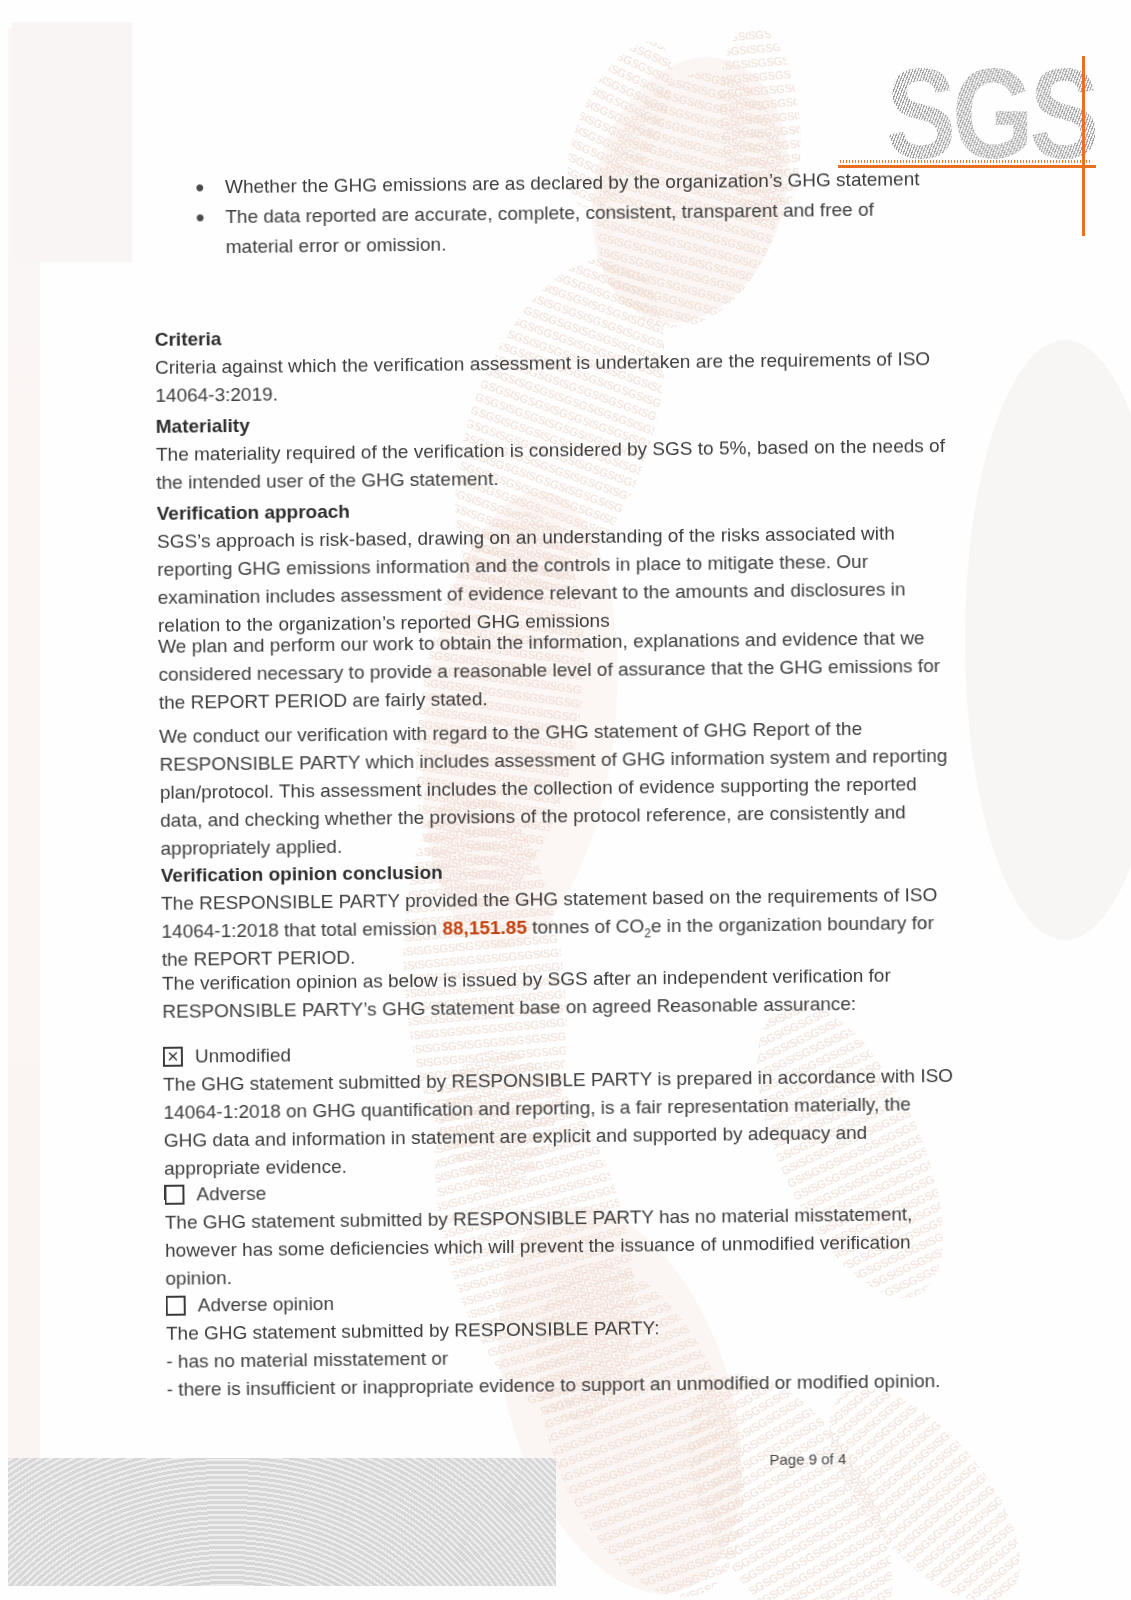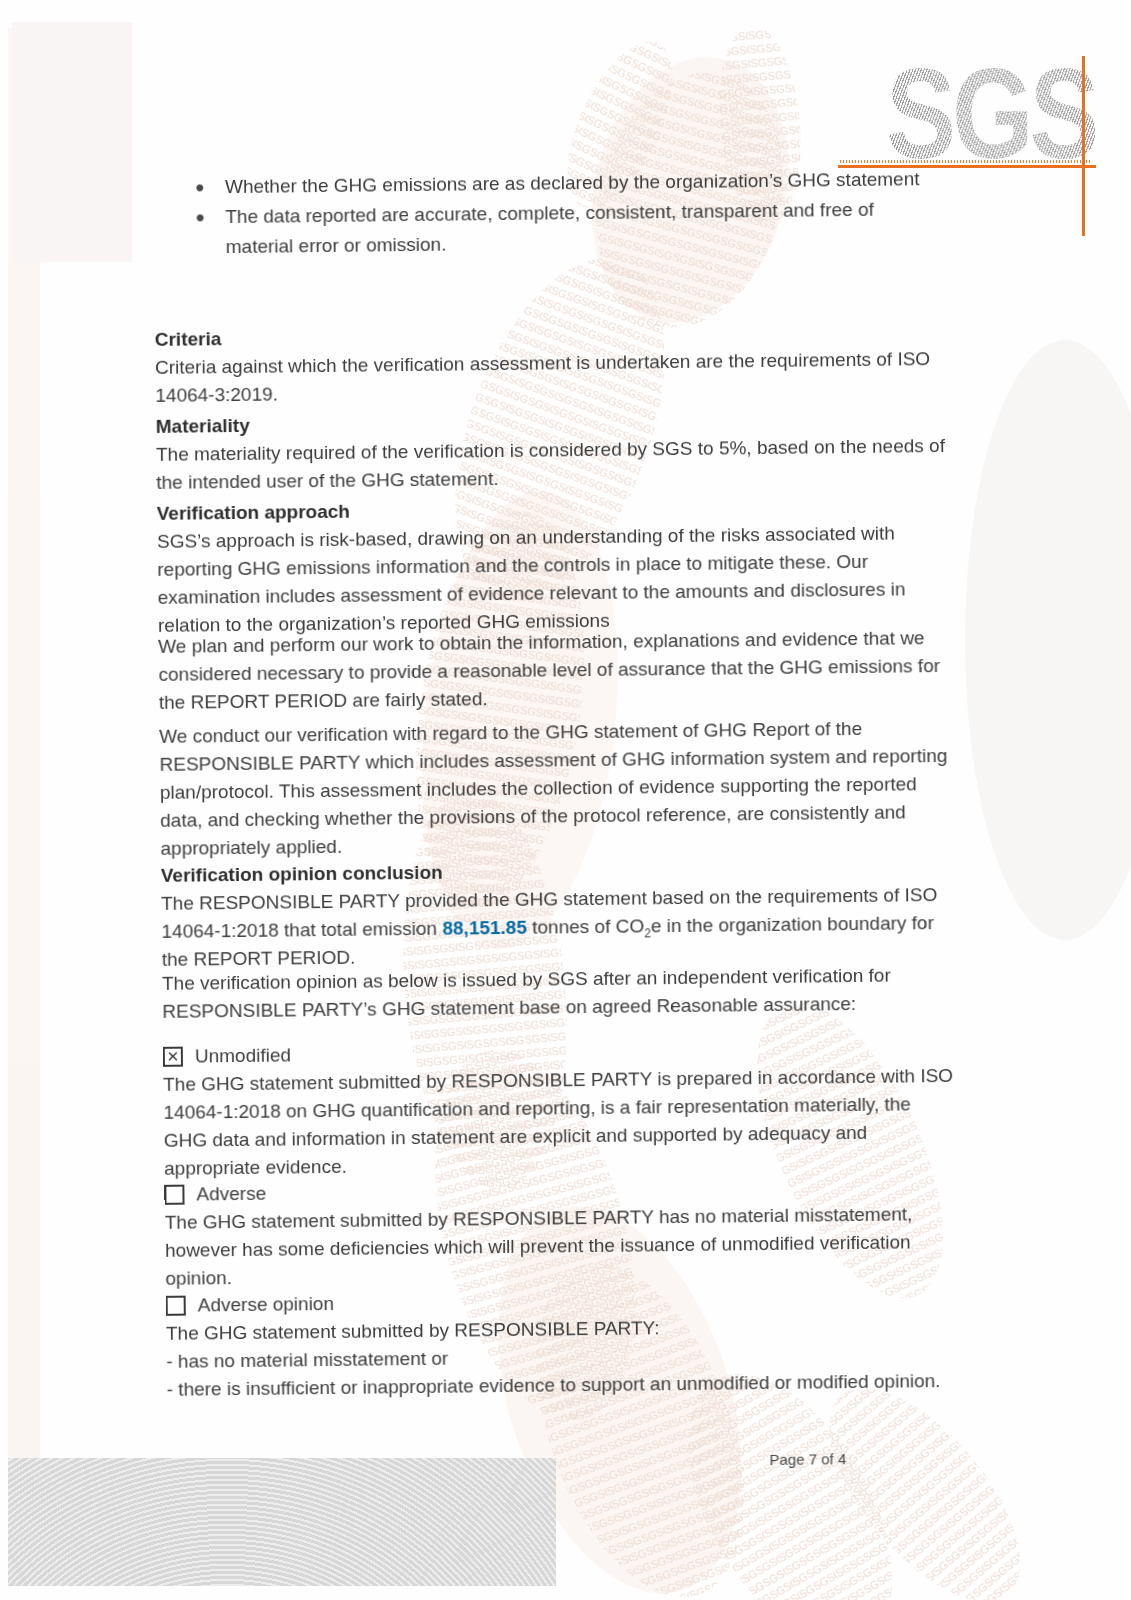--- a/index.html
+++ b/index.html
@@ -36,21 +36,21 @@
   .logo-rule-h { position:absolute; left:838px; top:165px; width:258px; height:3px; background:#e8701e; }
   .logo-rule-v { position:absolute; left:1082px; top:56px; width:3px; height:180px; background:#e8701e; }
 
   
   .content { position:absolute; left:160px; top:0; width:860px; height:1600px;
     transform:rotate(-0.65deg); transform-origin:430px 800px; z-index:2;
     font-size:19px; line-height:28px; }
   .block { position:absolute; left:0; width:860px; }
   .para { margin:0; white-space:pre-line; }
   .heading { margin:0; font-size:19px; line-height:28px; font-weight:bold; color:#2d2d2d; }
-  b { color:#0369a1; }
+  b { color:#c2410c; }
   sub { font-size:12px; line-height:0; }
 
   .bullet-row { display:flex; line-height:30px; }
   .bullet-marker { width:30px; padding-left:42px; flex:none; font-size:16px; color:#4a4a4a; }
   .bullet-text { white-space:pre-line; }
 
   .opt-row { display:flex; align-items:center; gap:12px; height:28px; }
   .checkbox { width:16px; height:16px; flex:none; border:2px solid #3a3a3a;
     display:flex; align-items:center; justify-content:center; background:transparent; }
   .checkbox .mark { font-size:15px; line-height:1; color:#3a3a3a; transform:translateY(-1px); }
@@ -188,15 +188,15 @@
       <span class="checkbox">
           <span class="mark"></span>
         </span>
       <span class="opt-label">Adverse opinion</span>
     </div>
     <p class="para opt-body">The GHG statement submitted by RESPONSIBLE PARTY:
 - has no material misstatement or
 - there is insufficient or inappropriate evidence to support an unmodified or modified opinion.</p>
   </div>
 
-  <div class="footer">Page 7 of 4</div>
+  <div class="footer">Page 9 of 4</div>
 
 </div>
 
 </body></html>

